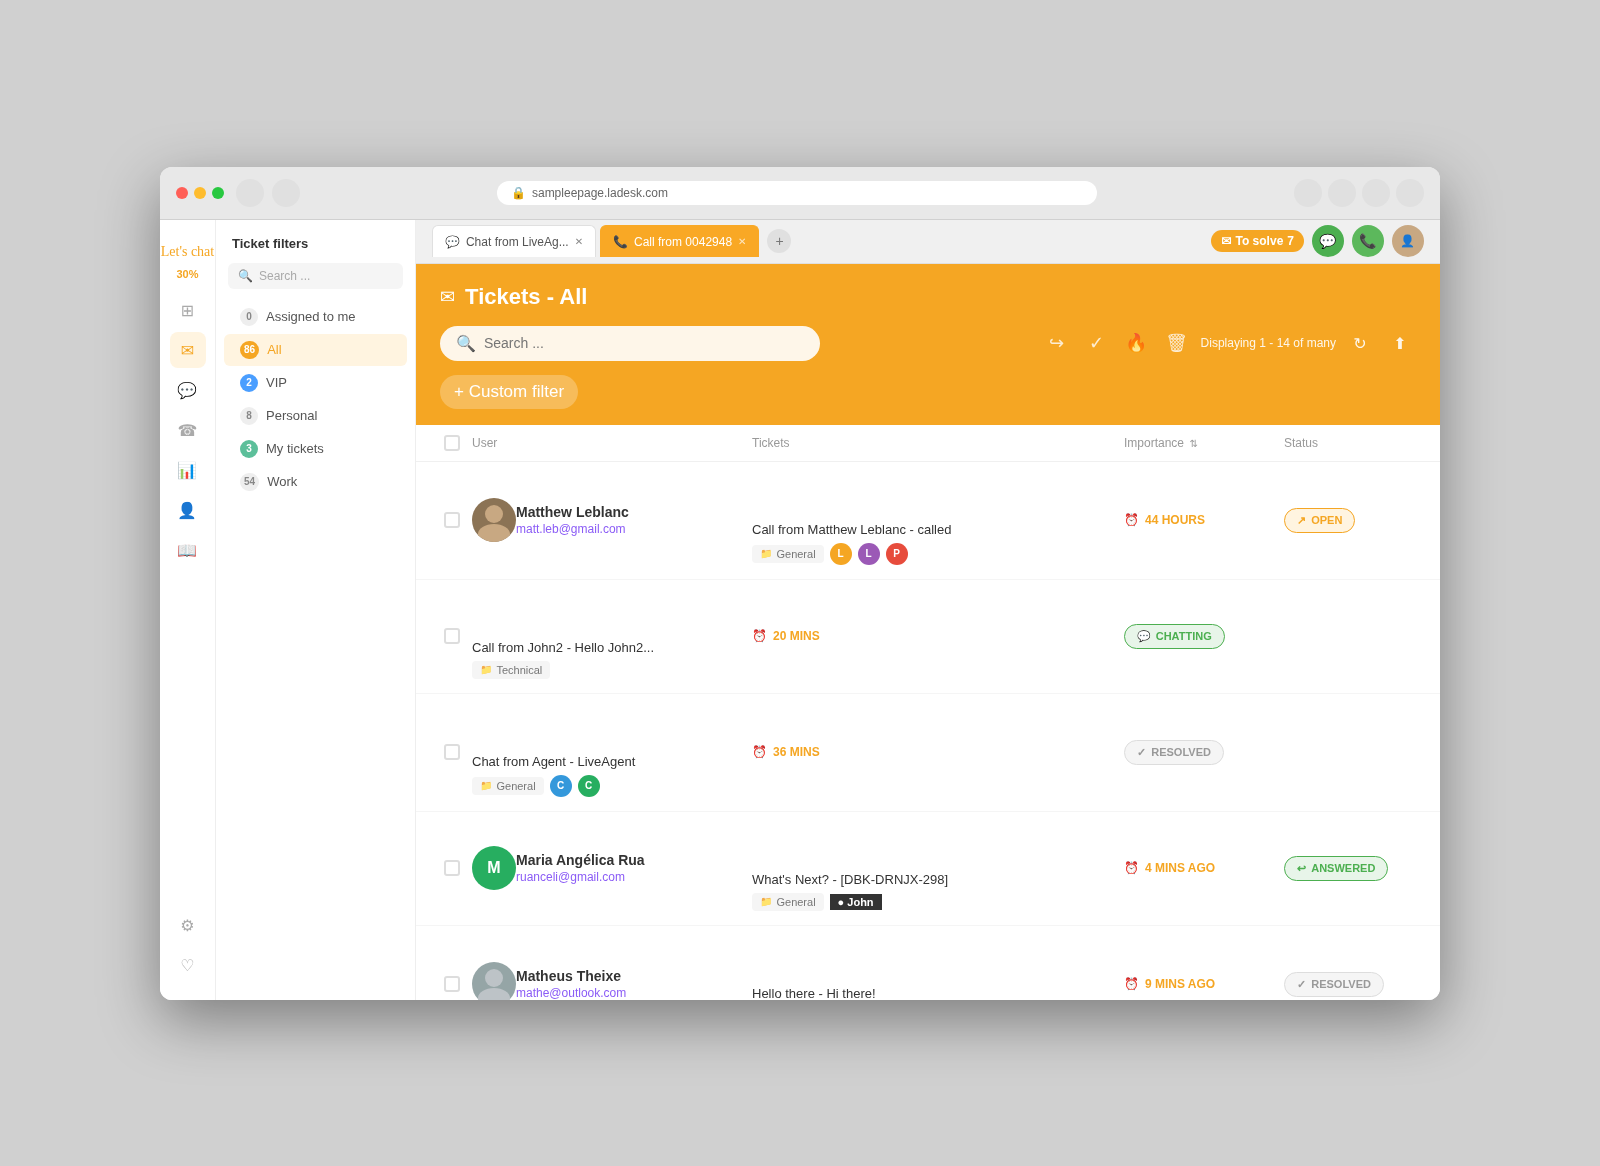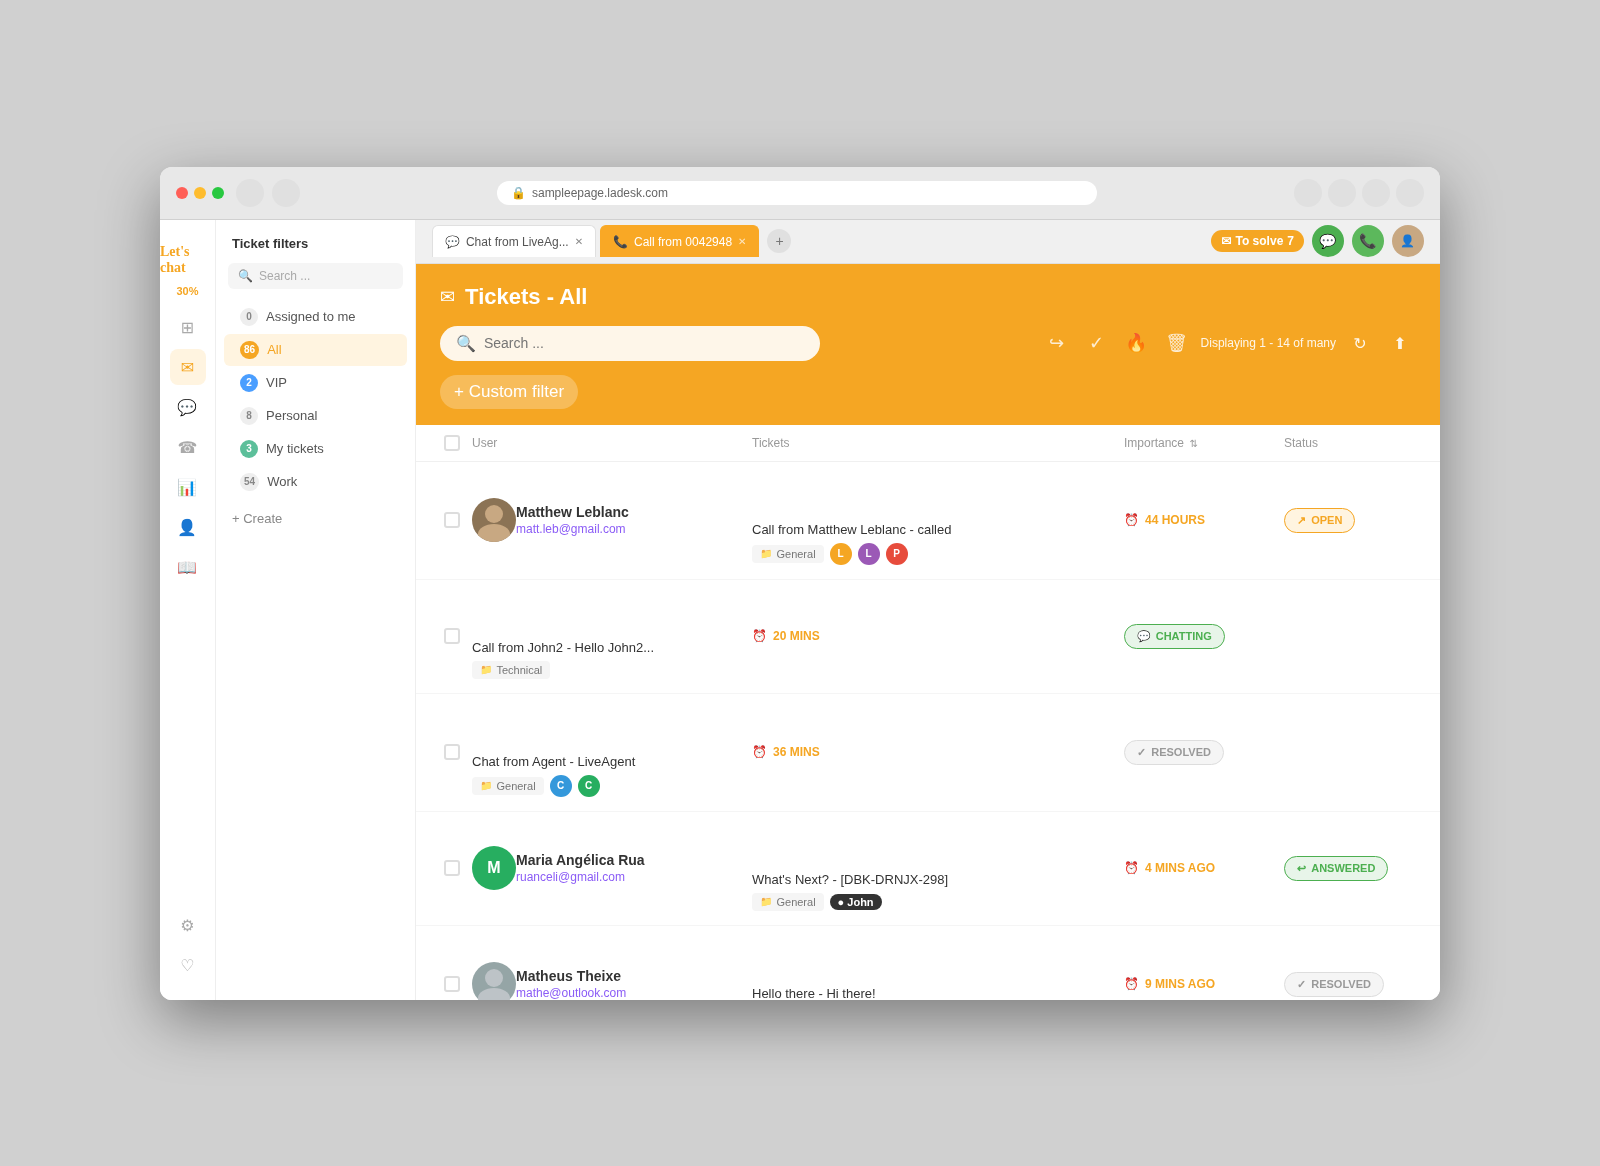--- a/index.html
+++ b/index.html
@@ -366,21 +366,21 @@
       border-radius: 4px;
       padding: 3px 8px;
       font-size: 11px;
       color: #777;
       display: flex;
       align-items: center;
       gap: 4px;
     }
     .ticket-tag-icon { font-size: 10px; }
     .agent-badge {
-      border-radius: 8px;
+      border-radius: 0;
       padding: 2px 8px;
       font-size: 11px;
       font-weight: 600;
       color: white;
       display: inline-flex;
       align-items: center;
     }
     .agent-circle {
       width: 22px; height: 22px;
       border-radius: 50%;
@@ -419,21 +419,21 @@
       width: 16px; height: 16px;
       border: 2px solid #ddd;
       border-radius: 3px;
       cursor: pointer;
     }
     
     .brand-logo {
       padding: 16px 12px 8px;
       font-family: cursive;
       font-size: 20px;
-      font-weight: 700;
+      font-weight: 400;
       color: #f5a623;
     }
     .sort-icon { font-size: 10px; margin-left: 2px; }
     .url-bar {
       flex: 1;
       background: white;
       border-radius: 20px;
       padding: 5px 14px;
       font-size: 12px;
       color: #666;
@@ -515,21 +515,20 @@
       </div>
       <div class="sidebar-filter-item">
         <span class="filter-badge badge-teal">3</span>
         <span>My tickets</span>
       </div>
       <div class="sidebar-filter-item">
         <span class="filter-badge badge-grey">54</span>
         <span>Work</span>
       </div>
 
-      <div class="sidebar-create">+ Create</div>
     </div>
 
     <div class="main-content">
 
       <div class="app-tab-bar">
         <div class="app-tab">
           <span>💬</span>
           <span>Chat from LiveAg...</span>
           <span class="tab-close">✕</span>
         </div>

